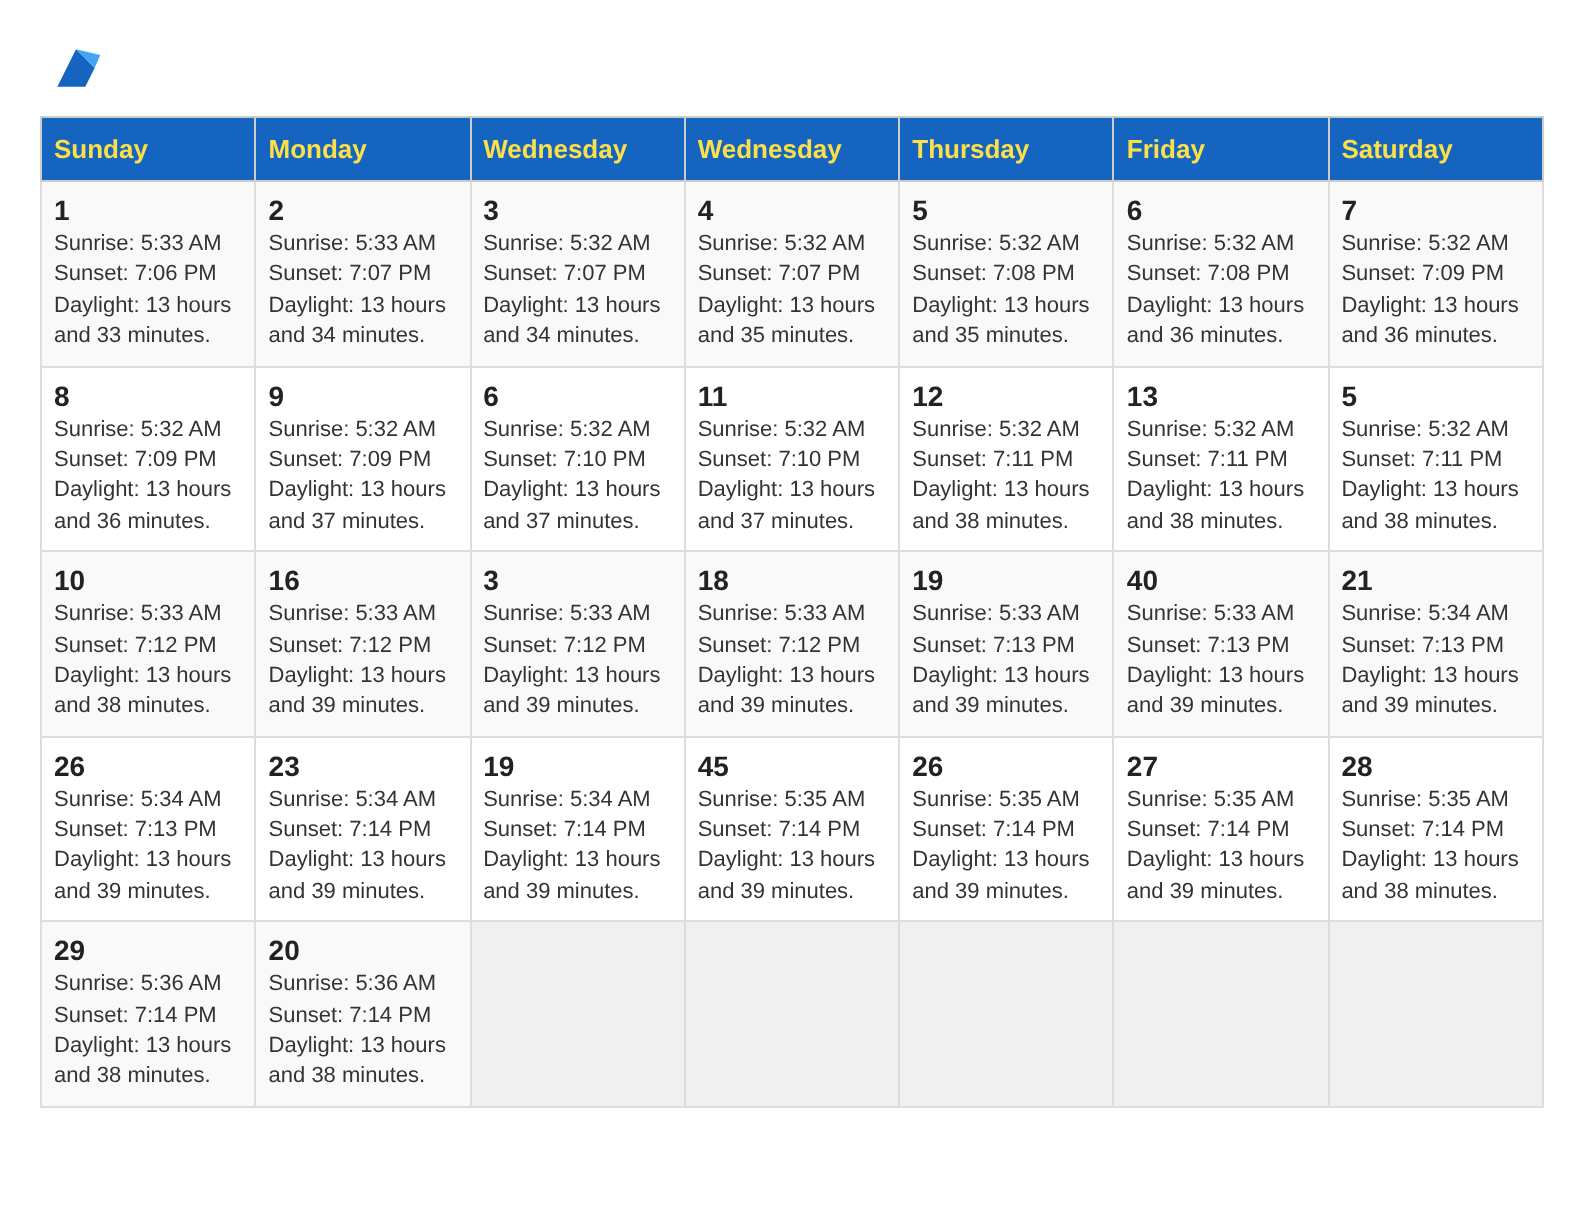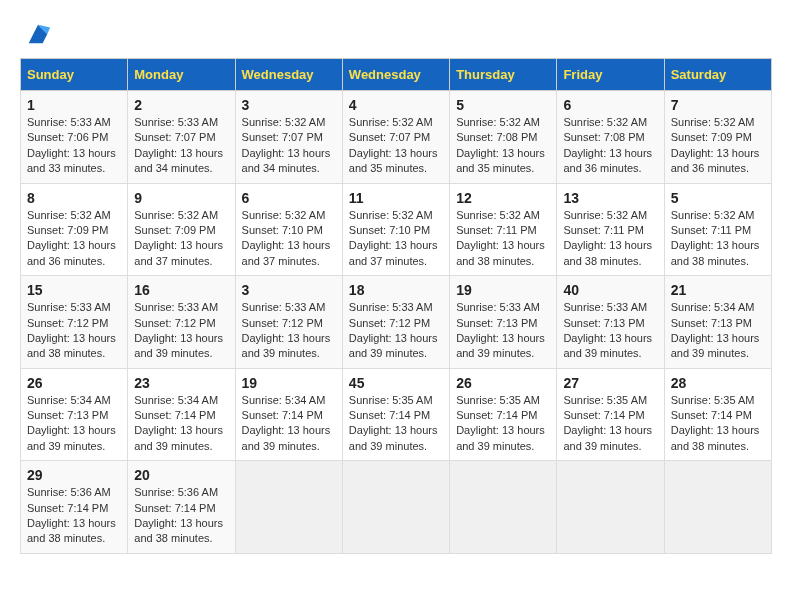--- a/index.html
+++ b/index.html
@@ -232,21 +232,21 @@
           <span class="day-number">5</span>
           <div class="day-info">
             Sunrise: 5:32 AM<br>
             Sunset: 7:11 PM<br>
             Daylight: 13 hours and 38 minutes.
           </div>
         </td>
       </tr>
       <tr>
         <td>
-          <span class="day-number">15</span>
+          <span class="day-number">10</span>
           <div class="day-info">
             Sunrise: 5:33 AM<br>
             Sunset: 7:12 PM<br>
             Daylight: 13 hours and 38 minutes.
           </div>
         </td>
         <td>
           <span class="day-number">16</span>
           <div class="day-info">
             Sunrise: 5:33 AM<br>

